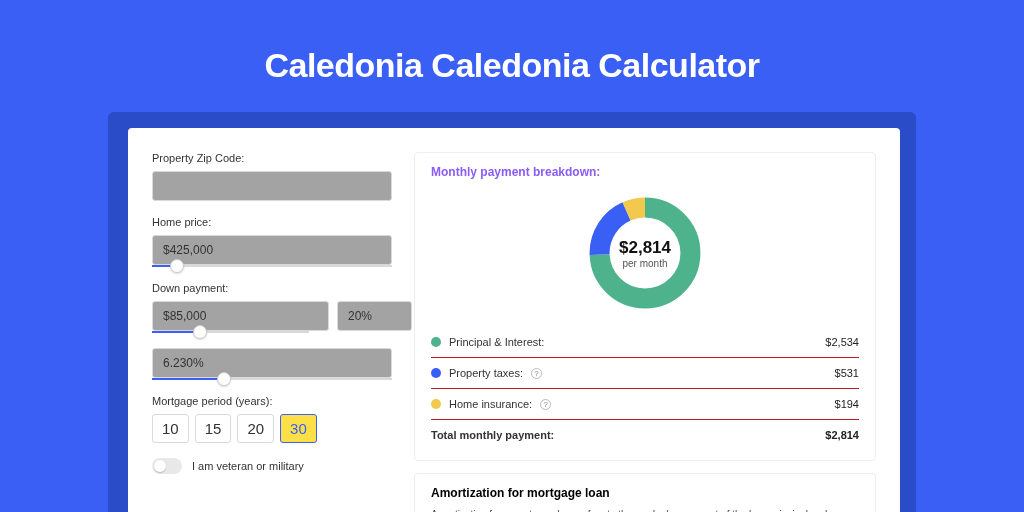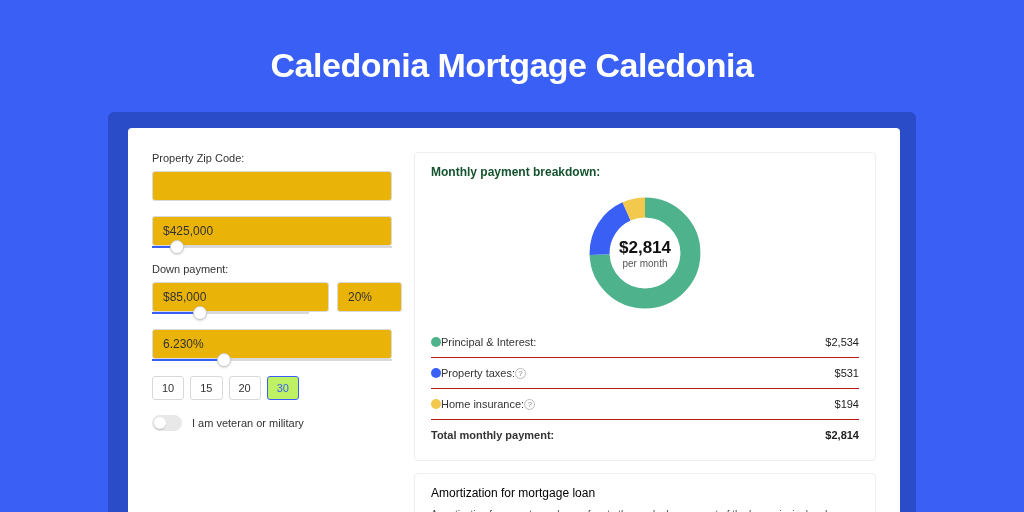--- a/index.html
+++ b/index.html
@@ -59,21 +59,21 @@
   display: block;
 }
 .text-input {
   width: 240px;
   height: 30px;
   border: 1px solid #d9d9d9;
   border-radius: 3px;
   padding: 0 10px;
   font-size: 12px;
   color: #333;
-  background: #eab308;
+  background: #a3a3a3;
 }
 .field-group { margin-bottom: 15px; position: relative; }
 .field-group.first { }
 .slider-track {
   width: 240px;
   height: 2px;
   background: #d9d9d9;
   margin-top: 0;
   position: relative;
 }
@@ -89,33 +89,33 @@
   width: 14px;
   height: 14px;
   background: #fff;
   border: 1px solid #ccc;
   border-radius: 50%;
   box-shadow: 0 1px 2px rgba(0,0,0,0.15);
   margin-left: -7px;
 }
 .down-row { display: flex; gap: 8px; }
 .down-row .text-input:first-child { width: 180px; }
-.down-row .text-input:last-child { width: 65px; }
+.down-row .text-input:last-child { width: 75px; }
 .period-row { display: flex; gap: 6px; margin-top: 2px; }
 .period-btn {
-  font-size: 11px;
+  font-size: 15px;
   padding: 5px 9px;
   border: 1px solid #d9d9d9;
   border-radius: 3px;
   background: #fff;
   color: #333;
   cursor: pointer;
 }
 .period-btn.active {
-  background: #bef264;
+  background: #fde047;
   border-color: #3a5ff5;
   color: #3a5ff5;
 }
 .toggle-row { display: flex; align-items: center; gap: 10px; margin-top: 7px; }
 .toggle {
   width: 30px;
   height: 16px;
   background: #e8e8e8;
   border-radius: 10px;
   position: relative;
@@ -133,21 +133,21 @@
 .toggle-label { font-size: 11px; color: #333; }
 .panel {
   border: 1px solid #eee;
   border-radius: 4px;
   padding: 12px 16px 10px;
   margin-bottom: 12px;
 }
 .panel-title {
   font-size: 12px;
   font-weight: 700;
-  color: #14532d;
+  color: #8b5cf6;
   margin-bottom: 8px;
 }
 .donut-wrap {
   display: flex;
   justify-content: center;
   padding: 6px 0 14px;
 }
 .donut {
   position: relative;
   width: 120px;
@@ -164,51 +164,52 @@
 .donut-sub { font-size: 10px; color: #555; text-align: center; }
 .legend-row {
   display: flex;
   align-items: center;
   justify-content: space-between;
   padding: 9px 0;
   border-top: 1px solid #b91c1c;
   font-size: 11px;
 }
 .legend-row:first-of-type { border-top: none; }
-.legend-left { display: flex; align-items: center; color: #333; }
+.legend-left { display: flex; align-items: center; gap: 8px; color: #333; }
 .legend-dot { width: 10px; height: 10px; border-radius: 50%; }
 .legend-val { font-weight: 400; color: #222; }
 .legend-row.total .legend-left { font-weight: 700; }
 .legend-row.total .legend-val { font-weight: 700; }
 .info-icon {
   width: 11px; height: 11px; border: 1px solid #bbb;
   border-radius: 50%; display: inline-flex; align-items: center;
   justify-content: center; font-size: 8px; color: #888;
 }
-.amort-title { font-size: 12px; font-weight: 400; margin-bottom: 8px; }
+.amort-title { font-size: 12px; font-weight: 700; margin-bottom: 8px; }
 .amort-text { font-size: 10px; color: #444; line-height: 1.4; }
 </style>
 </head>
 <body>
 
 <div class="hero">
-  <h1>Caledonia Mortgage Caledonia</h1>
+  <h1>Caledonia Caledonia Calculator</h1>
 </div>
 
 <div class="card-shadow"></div>
 
 <div class="card">
   <div class="left-col">
 
     <div class="field-group first">
       <label class="field-label">Property Zip Code:</label>
       <input class="text-input" value="" style="">
     </div>
 
     <div class="field-group">
+      <label class="field-label">Home price:</label>
       <input class="text-input" value="$425,000" style="">
       <div class="slider-track">
         <div class="slider-fill" style="width:25px"></div>
         <div class="slider-thumb" style="left:25px"></div>
       </div>
     </div>
 
     <div class="field-group">
       <label class="field-label">Down payment:</label>
       <div class="down-row">
@@ -223,20 +224,21 @@
 
     <div class="field-group">
       <input class="text-input" value="6.230%" style="">
       <div class="slider-track">
         <div class="slider-fill" style="width:72px"></div>
         <div class="slider-thumb" style="left:72px"></div>
       </div>
     </div>
 
     <div class="field-group">
+      <label class="field-label">Mortgage period (years):</label>
       <div class="period-row" id="period-row">
           <button class="period-btn">10</button>
           <button class="period-btn">15</button>
           <button class="period-btn">20</button>
           <button class="period-btn active">30</button>
         </div>
     </div>
 
     <div class="toggle-row">
       <div class="toggle">

